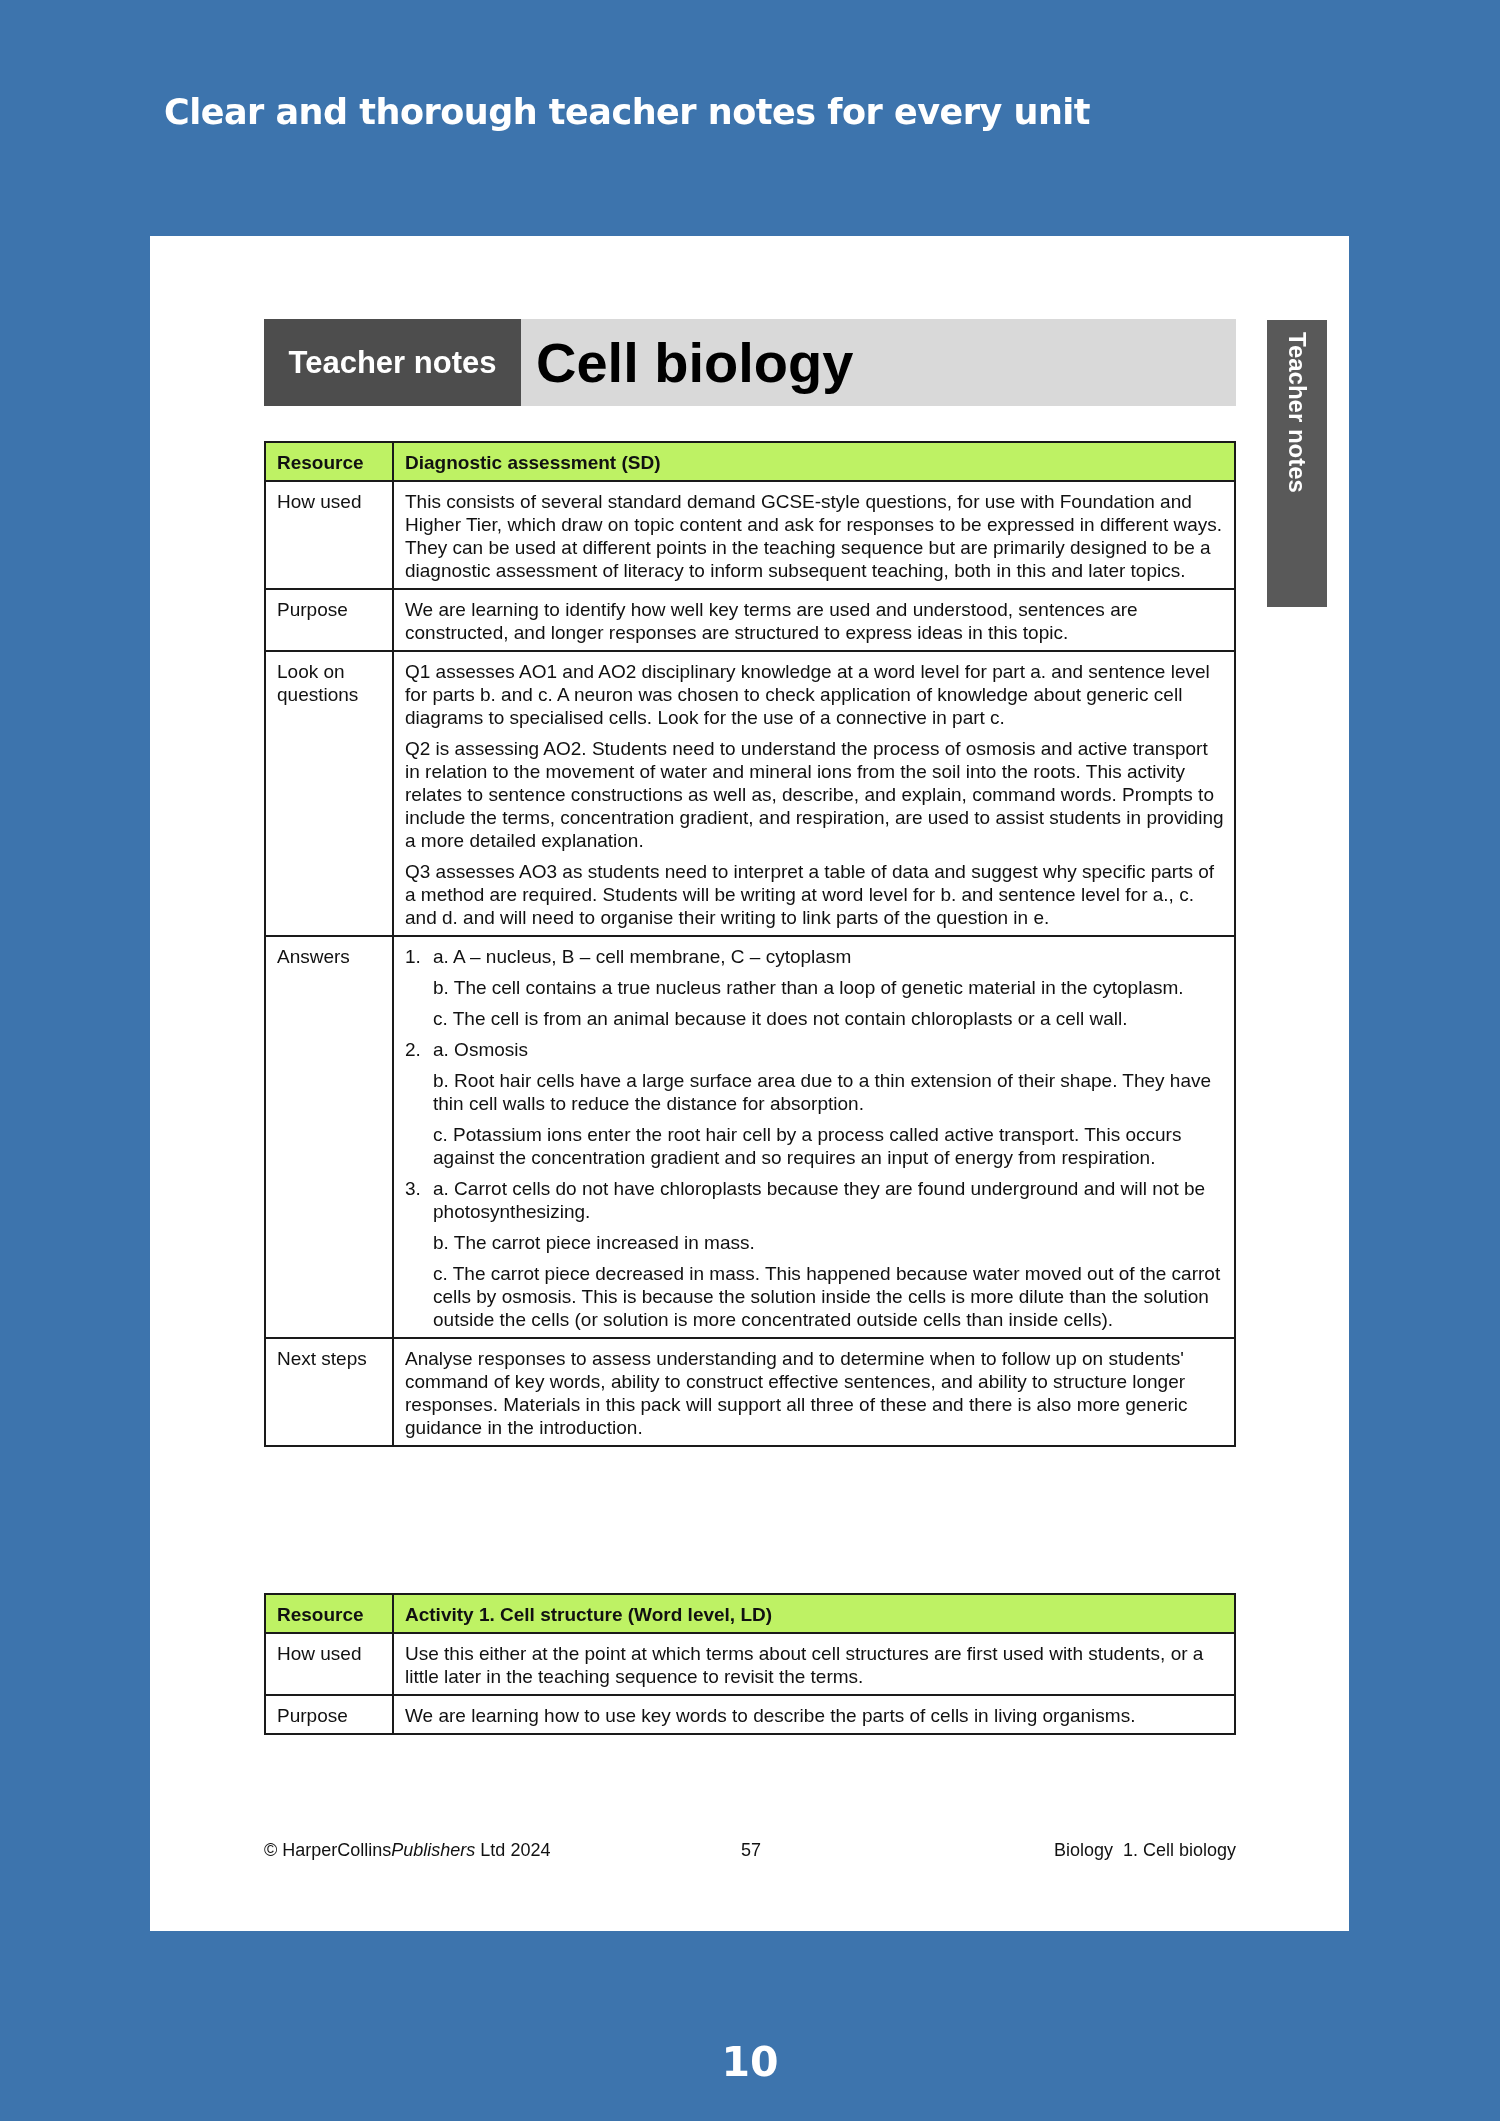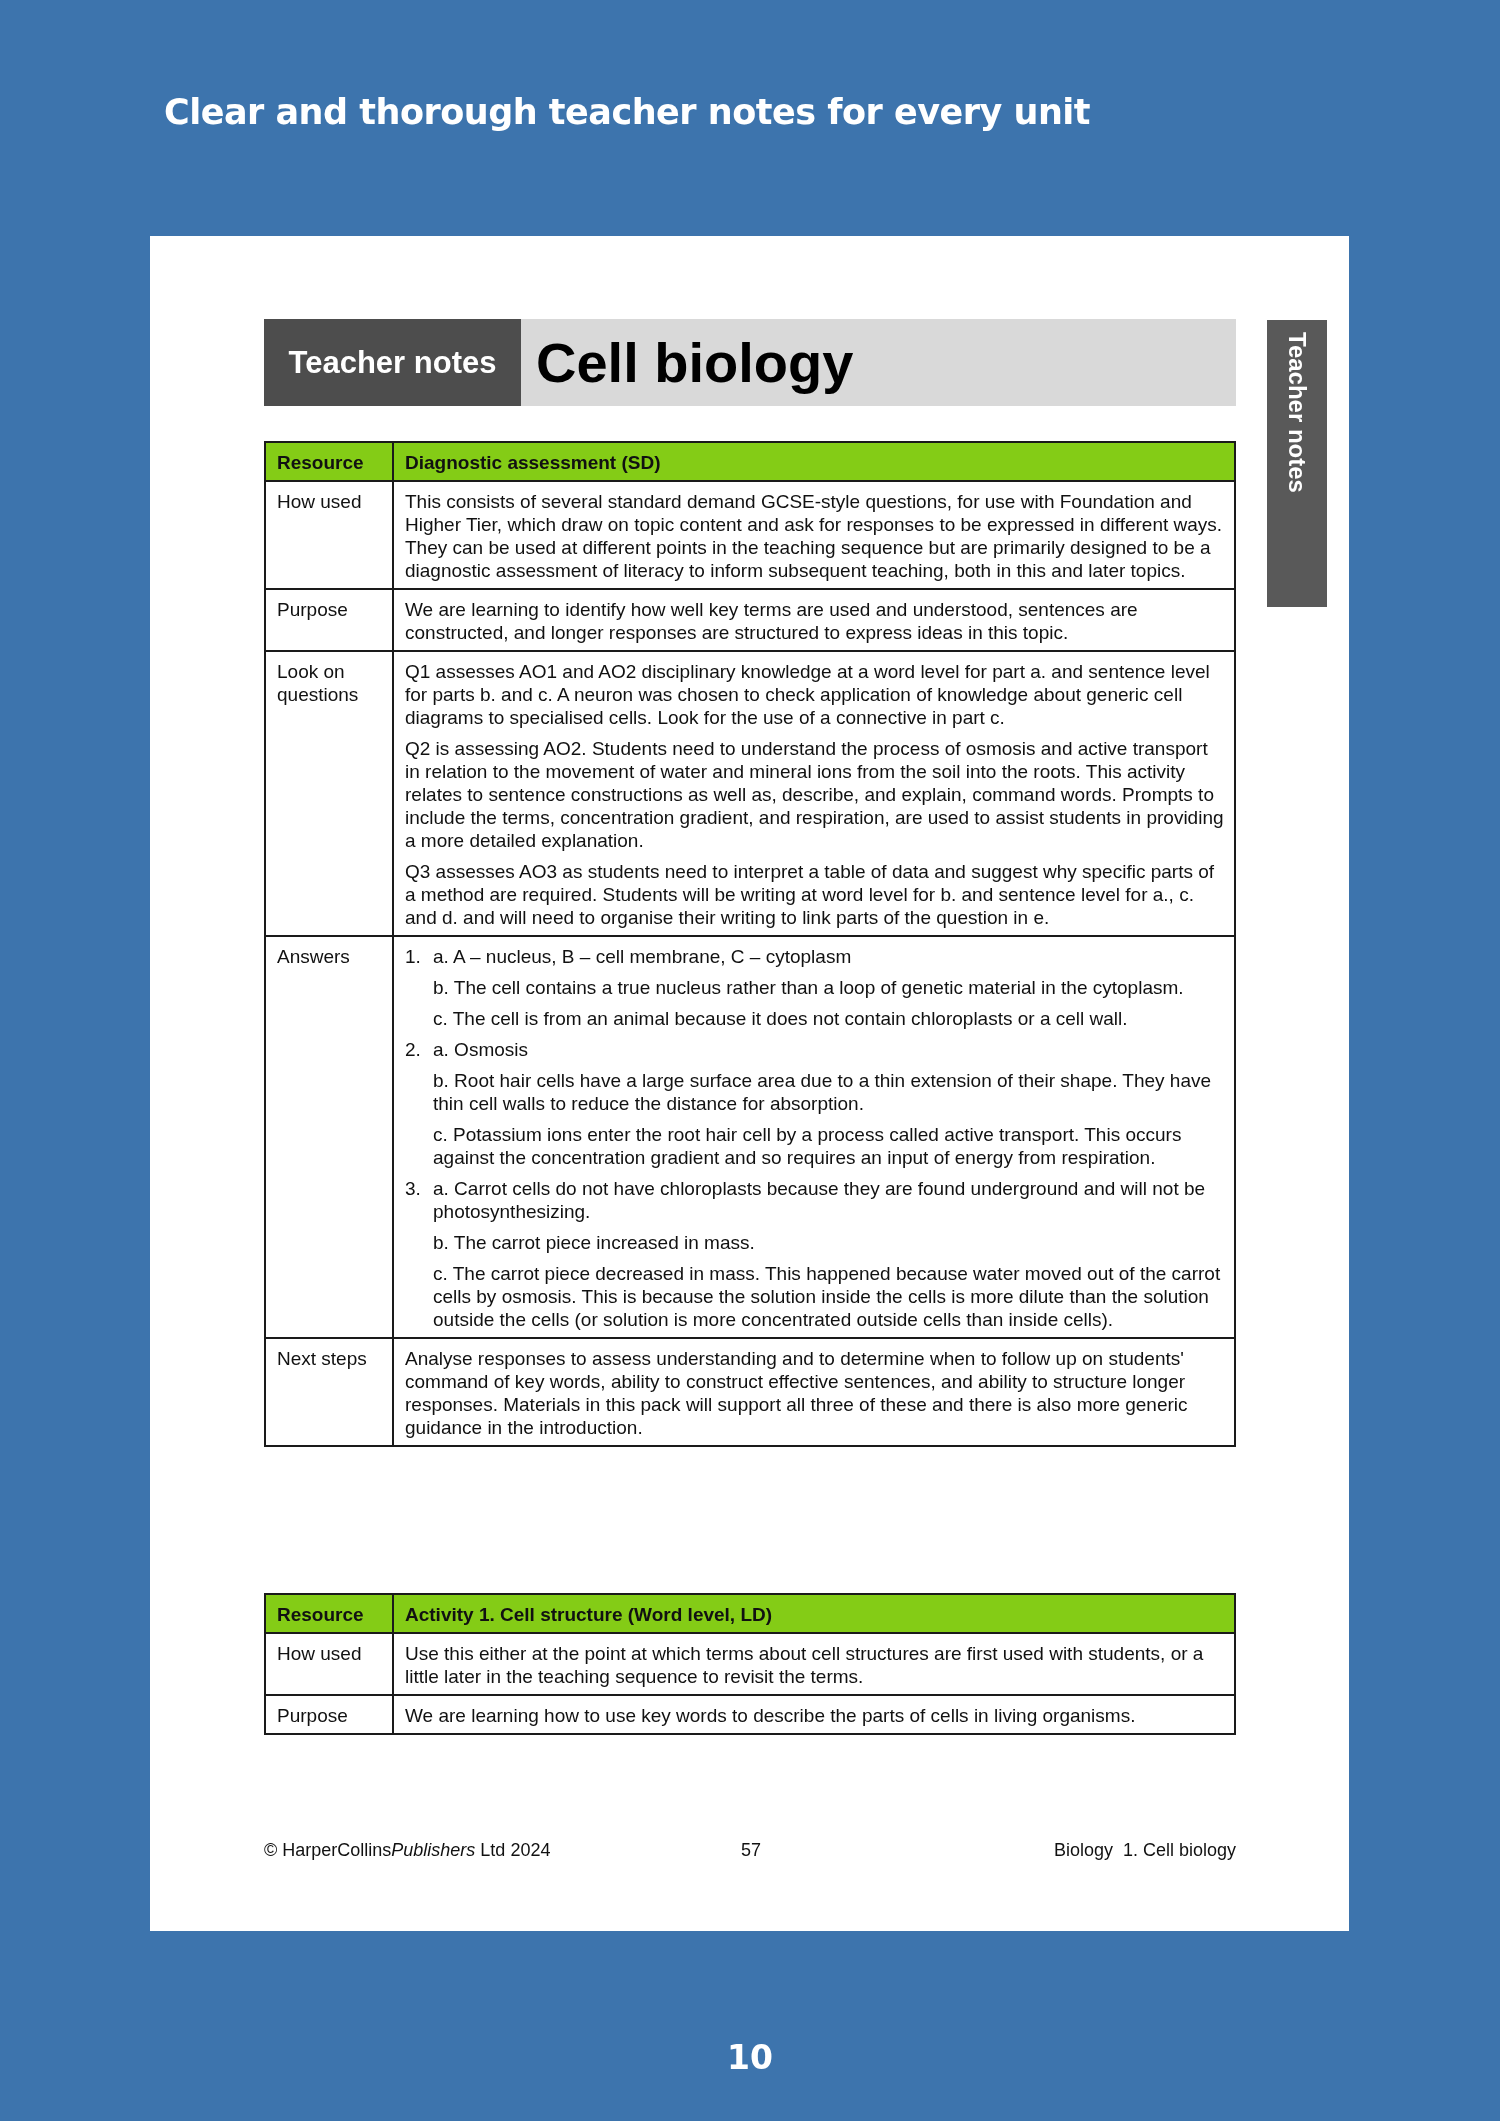--- a/index.html
+++ b/index.html
@@ -54,37 +54,37 @@
     width: 972px;
     border-collapse: collapse;
     font-size: 19px; line-height: 23px; color: #111;
   }
   table.notes td {
     border: 2px solid #1a1a1a;
     vertical-align: top;
     padding: 8px 10px 6px 11px;
   }
   table.notes td.k { width: 105px; }
-  table.notes tr.head td { background: #84cc16; font-weight: bold; margin-top: 37px; }
+  table.notes tr.head td { background: #bef264; font-weight: bold; margin-top: 37px; }
   .para + .para { margin-top: 8px; }
   .ans { display: flex; }
   .ans .num { width: 28px; flex: none; }
   .ans-sub { margin-left: 28px; margin-top: 8px; }
   .ans + .ans, .ans-sub + .ans { margin-top: 8px; }
   .footer {
     position: absolute; left: 114px; top: 1604px; width: 972px;
     font-size: 18px; color: #111;
   }
   .footer .left { position: absolute; left: 0; }
   .footer .center { position: absolute; left: 477px; }
   .footer .right { position: absolute; right: 0; }
   .page-number {
     position: absolute; left: 0; width: 1500px; top: 2038px;
     text-align: center; color: #ffffff;
-    font-family: "DejaVu Sans", sans-serif; font-weight: bold; font-size: 33px;
+    font-family: "DejaVu Sans", sans-serif; font-weight: bold; font-size: 41px;
   }
 </style>
 </head>
 <body>
 
 <h1 class="banner-title">Clear and thorough teacher notes for every unit</h1>
 
 <div class="page">
 
   <div class="header-bar">

